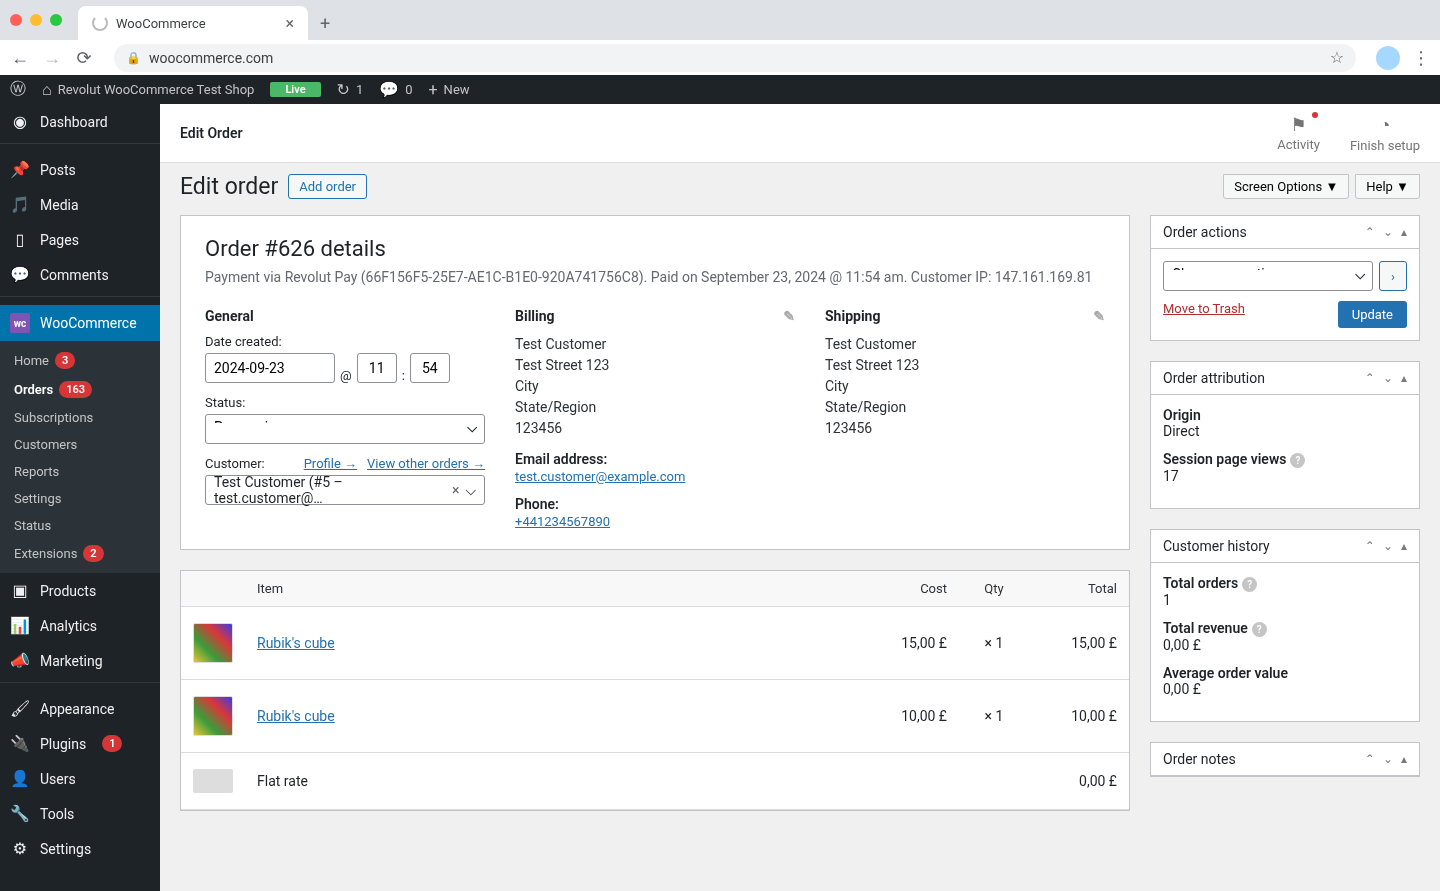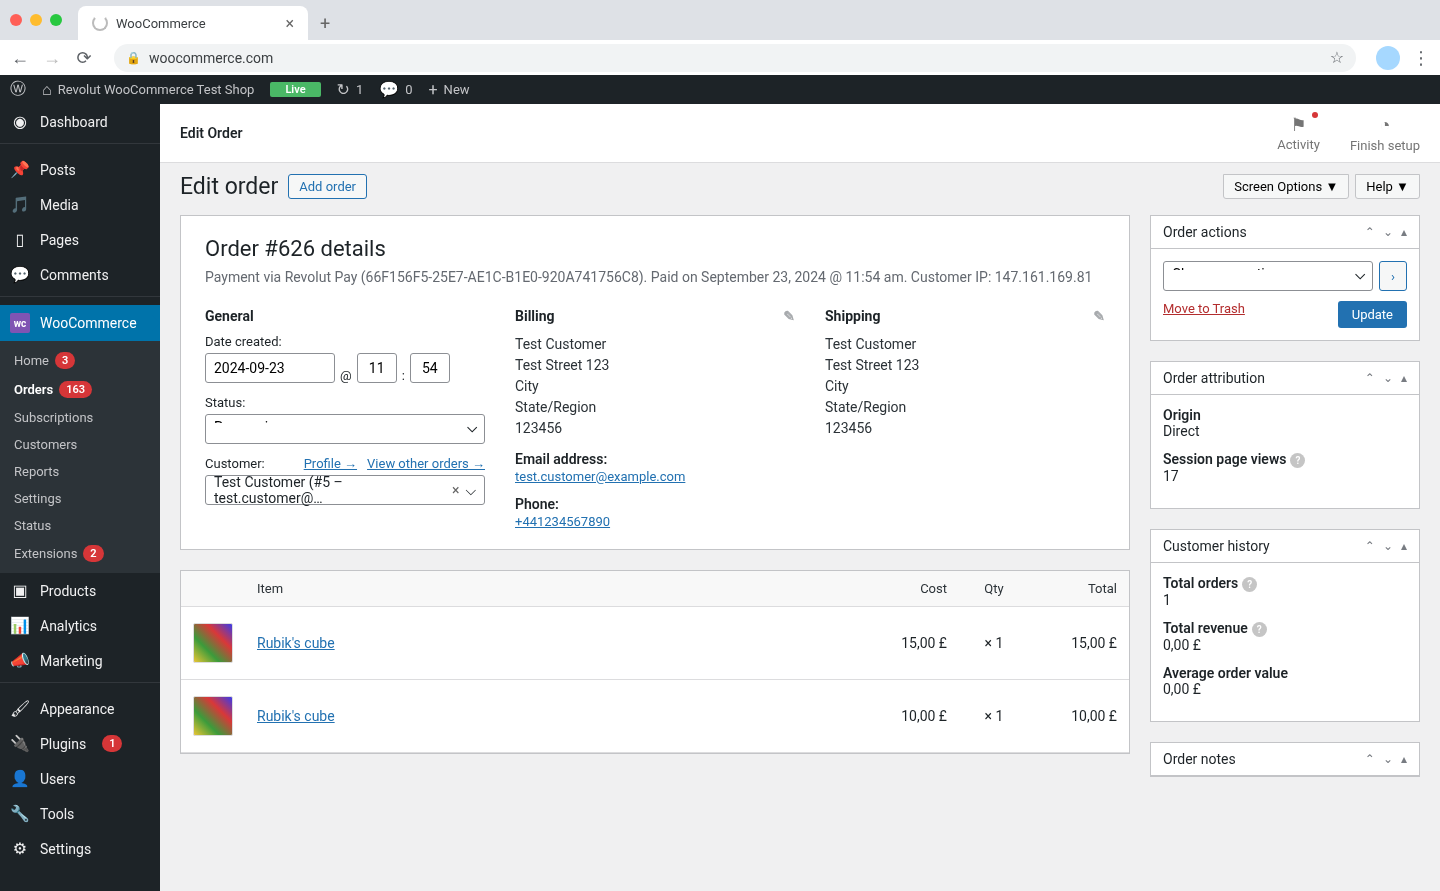--- a/index.html
+++ b/index.html
@@ -373,20 +373,29 @@
               </tr>
               <tr>
                 <td>
                     <div class="item-thumb"></div>
                   </td>
                 <td><a href="#" class="item-link">Rubik's cube</a></td>
                 <td class="r">10,00 £</td>
                 <td class="c">× 1</td>
                 <td class="r">10,00 £</td>
               </tr>
+              <tr>
+                <td>
+                    <div class="ship-thumb"></div>
+                  </td>
+                <td>Flat rate</td>
+                <td></td>
+                  <td></td>
+                <td class="r">0,00 £</td>
+              </tr>
             </tbody>
           </table>
         </div>
       </div>
 
       <div class="col-side">
         <div class="postbox">
           <div class="postbox-header">
             <h3>Order actions</h3>
             <div class="postbox-toggles">

